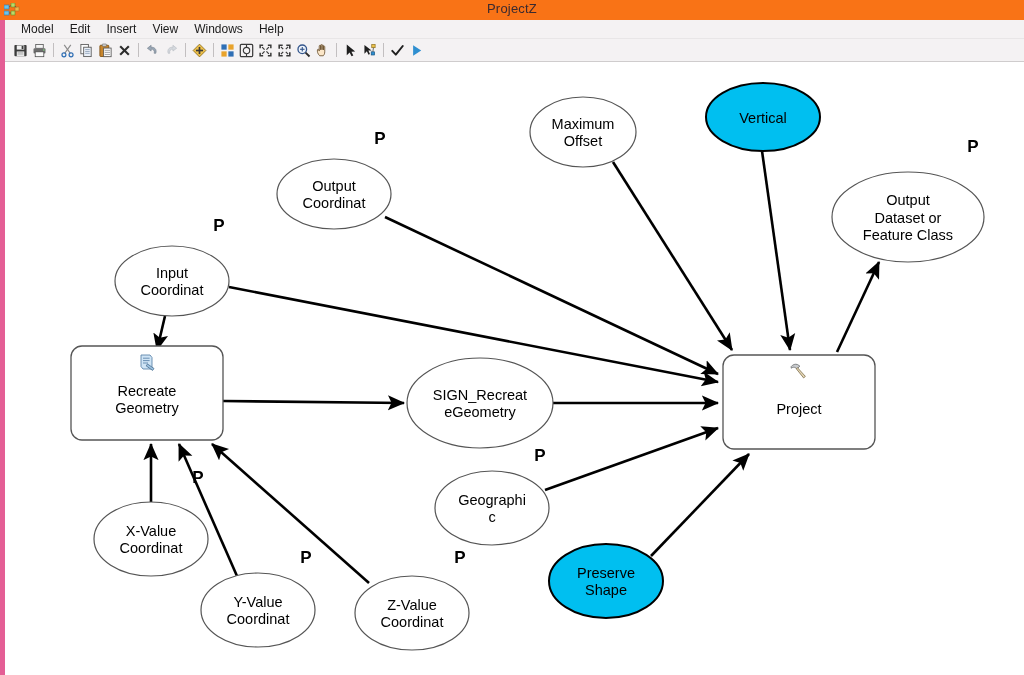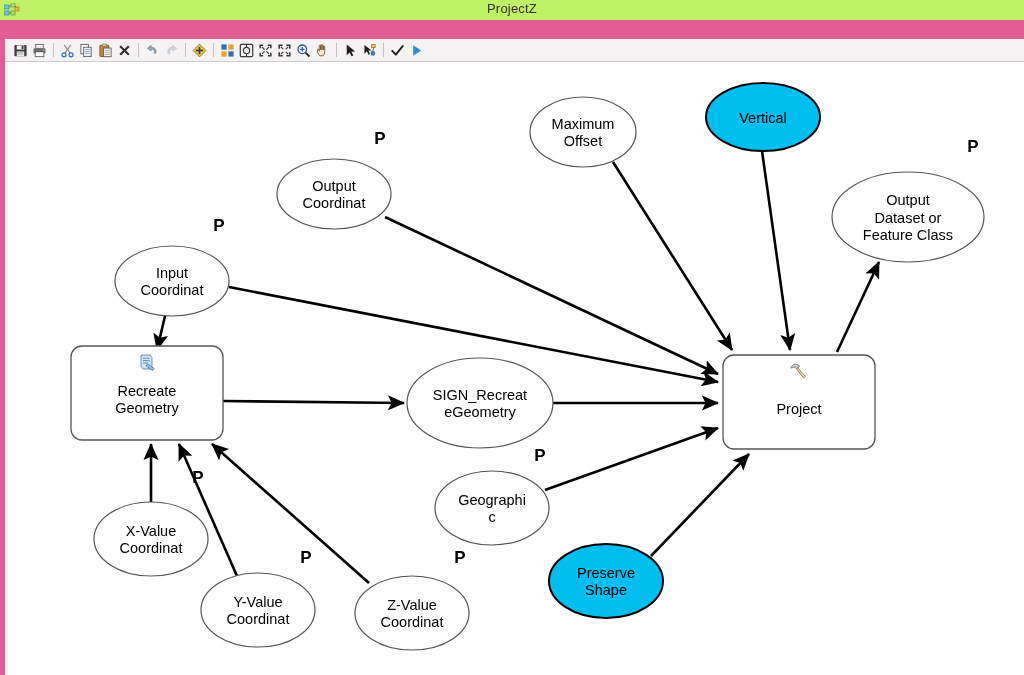--- a/index.html
+++ b/index.html
@@ -15,21 +15,21 @@
     width: 1024px;
     height: 675px;
     background: #e45e95;
     overflow: hidden;
   }
   
   #titlebar {
     position: absolute;
     left: 0; top: 0;
     width: 1024px; height: 20px;
-    background: #bef264;
+    background: #f97316;
   }
   #app-icon {
     position: absolute;
     left: 4px; top: 3px;
     width: 16px; height: 14px;
   }
   #title-text {
     position: absolute;
     left: 0; top: 1px;
     width: 1024px;
@@ -106,20 +106,28 @@
         <rect x="11" y="4" width="4" height="4" fill="#f0b44a" stroke="#a8762a" stroke-width="0.6"></rect>
         <rect x="7" y="8" width="4" height="4" fill="#b9d96a" stroke="#6a8c22" stroke-width="0.6"></rect>
         <line x1="5" y1="4" x2="7" y2="2.5" stroke="#4a4a4a" stroke-width="0.7"></line>
         <line x1="5" y1="10" x2="7" y2="10" stroke="#4a4a4a" stroke-width="0.7"></line>
         <line x1="11" y1="3" x2="12" y2="4.5" stroke="#4a4a4a" stroke-width="0.7"></line>
       </svg>
     </div>
     <div id="title-text">ProjectZ</div>
   </div>
 
+  <div id="menubar">
+    <div class="menu-item">Model</div>
+    <div class="menu-item">Edit</div>
+    <div class="menu-item">Insert</div>
+    <div class="menu-item">View</div>
+    <div class="menu-item">Windows</div>
+    <div class="menu-item">Help</div>
+  </div>
 
   <div id="toolbar">
 
     <div class="tb-btn" title="Save">
       <svg width="15" height="15" viewBox="0 0 16 16">
         <rect x="1.5" y="2" width="13" height="12" rx="1" fill="#3c3c3c"></rect>
         <rect x="4" y="2.6" width="8" height="4.4" fill="#f2f2f2"></rect>
         <rect x="9.2" y="3.2" width="2" height="3.2" fill="#3c3c3c"></rect>
         <rect x="4" y="9" width="8" height="5" fill="#e8e8e8"></rect>
         <line x1="5" y1="10.4" x2="11" y2="10.4" stroke="#9a9a9a" stroke-width="0.7"></line>

